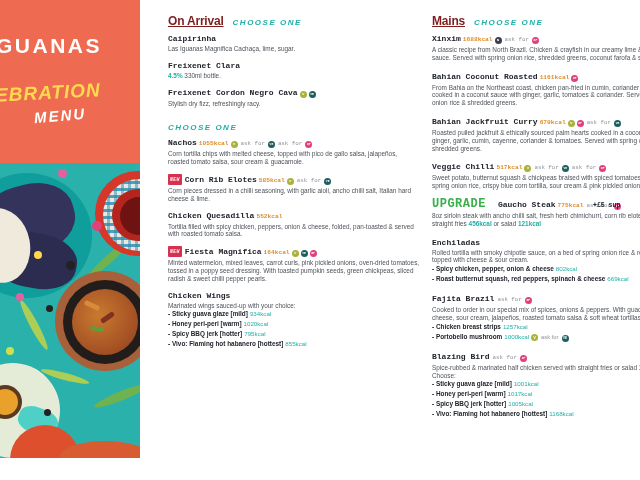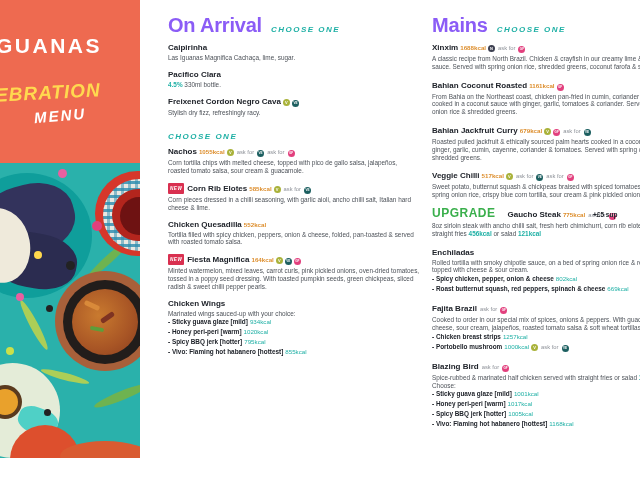--- a/index.html
+++ b/index.html
@@ -44,25 +44,25 @@
   .ph-plate-b1{left:10px;top:262px;width:70px;height:70px;border-radius:50%;background:#dd4f2d;}
   .ph-plate-b2{left:60px;top:278px;width:90px;height:30px;border-radius:50%;background:#d95b31;}
   .dot{border-radius:50%;}
 
   
   .menu-col{position:absolute;top:14px;width:252px;}
   #col1{left:168px;}
   #col2{left:432px;}
   .sec{margin-bottom:16px;}
   .sec-head{display:flex;align-items:baseline;gap:9px;margin-bottom:6px;}
-  .sec-title{font-size:20px;font-weight:bold;color:#8b5cf6;letter-spacing:-0.2px;}
+  .sec-title{font-size:12px;font-weight:bold;color:#7f1d1d;letter-spacing:-0.2px;text-decoration:underline;}
   .sec-choose{font-size:8px;font-weight:bold;font-style:italic;color:#1fb0a5;letter-spacing:1.5px;}
   .item{position:relative;margin-bottom:8px;}
   #col2 .item{margin-bottom:10px;}
-  .item-head{font-size:8px;font-weight:bold;color:#20242b;line-height:9px;}
+  .item-head{font-size:8px;font-weight:bold;color:#20242b;line-height:9px;font-family:Liberation Mono, monospace;}
   .kcal{font-size:6.2px;color:#dd8e2d;font-weight:bold;margin-left:2px;}
   .askfor{font-size:5.8px;color:#8d9198;font-weight:normal;margin:0 1px 0 3px;}
   .dicon{display:inline-block;width:7px;height:7px;border-radius:50%;color:#fff;font-size:4px;
          font-weight:bold;text-align:center;line-height:7.2px;vertical-align:0px;margin-left:2px;}
   .badge-new{display:inline-block;background:#d93050;color:#fff;font-size:4.6px;font-style:italic;
          font-weight:bold;padding:1px 2px;border-radius:1px;margin-right:3px;vertical-align:1px;letter-spacing:.5px;}
   .upgrade{color:#3aaf4c;font-size:12px;font-weight:bold;letter-spacing:.5px;margin-right:12px;}
   .note-right{position:absolute;left:161px;top:1px;font-size:6.5px;font-weight:bold;color:#20242b;white-space:nowrap;}
   .item-desc{font-size:6.4px;color:#4d5259;line-height:7.8px;margin-top:2px;font-weight:normal;}
   .hl{color:#1fb0a5;font-weight:bold;}
@@ -125,21 +125,21 @@
       <div class="sec">
         <div class="sec-head">
           <span class="sec-title">On Arrival</span>
           <span class="sec-choose">CHOOSE ONE</span>
         </div>
         <div class="item">
           <div class="item-head"><span>Caipirinha</span></div>
           <div class="item-desc"><span>Las Iguanas Magnifica Cachaça, lime, sugar.</span></div>
         </div>
         <div class="item">
-          <div class="item-head"><span>Pacifico Clara</span></div>
+          <div class="item-head"><span>Freixenet Clara</span></div>
           <div class="item-desc"><span class="hl">4.5%</span><span> 330ml bottle.</span></div>
         </div>
         <div class="item">
           <div class="item-head"><span>Freixenet Cordon Negro Cava</span><span class="dicon" style="background: rgb(169, 178, 58);">V</span><span class="dicon" style="background: rgb(28, 95, 96); font-size: 3px;">VE</span></div>
           <div class="item-desc"><span>Stylish dry fizz, refreshingly racy.</span></div>
         </div>
       </div>
       <div class="sec">
         <div class="sec-head">
           <span class="sec-choose">CHOOSE ONE</span>

